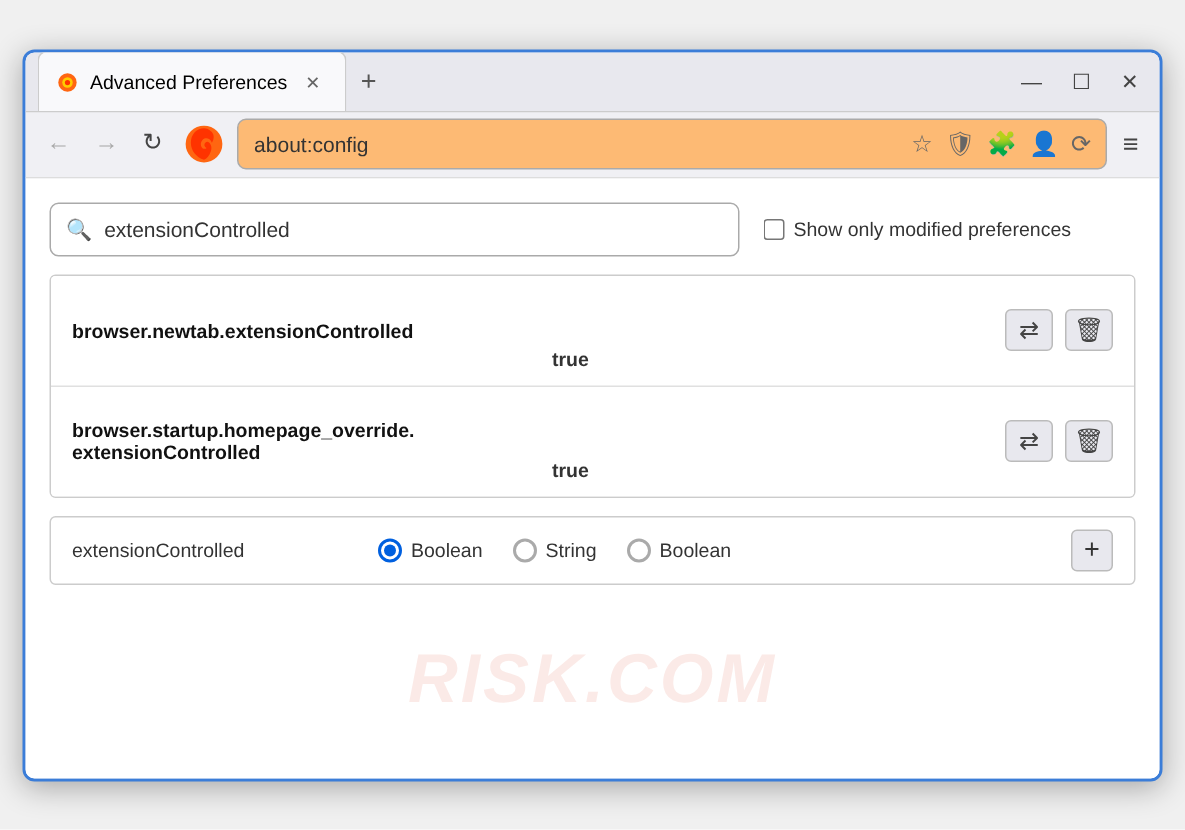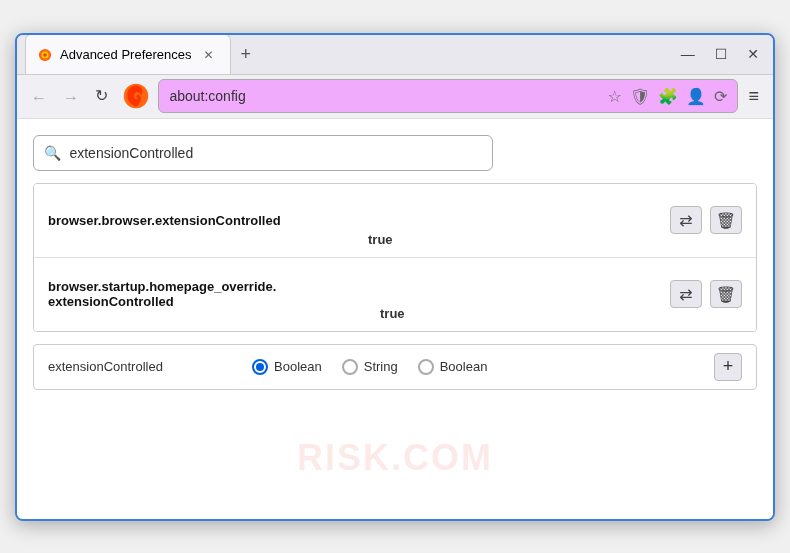--- a/index.html
+++ b/index.html
@@ -115,21 +115,21 @@
     .nav-btn.disabled { color: #aaa; cursor: default; }
     .firefox-logo {
       width: 28px;
       height: 28px;
       margin: 0 4px;
     }
     .address-bar {
       flex: 1;
       display: flex;
       align-items: center;
-      background: #f0abfc;
+      background: #fdba74;
       border: 1.5px solid #aaa;
       border-radius: 6px;
       padding: 4px 10px;
       height: 34px;
       gap: 6px;
     }
     .address-bar-text {
       font-size: 14px;
       color: #333;
       flex: 1;
@@ -163,26 +163,27 @@
       position: relative;
       overflow: hidden;
     }
 
     
     .watermark {
       position: absolute;
       bottom: 40px;
       left: 50%;
       transform: translateX(-50%);
-      font-size: 36px;
+      font-size: 46px;
       font-weight: 900;
       color: rgba(220, 80, 60, 0.12);
       white-space: nowrap;
       letter-spacing: 2px;
       pointer-events: none;
+      font-style: italic;
       z-index: 0;
     }
 
     
     .search-row {
       display: flex;
       align-items: center;
       gap: 16px;
       margin-bottom: 12px;
       position: relative;
@@ -234,21 +235,21 @@
       position: relative;
       z-index: 1;
     }
     .pref-row {
       display: flex;
       align-items: center;
       padding: 10px 14px;
       border-bottom: 1px solid #e0e0e0;
       background: white;
     }
-    .pref-row:last-child { border-bottom: none; gap: 12px; }
+    .pref-row:last-child { border-bottom: none; }
     .pref-name {
       font-weight: 700;
       font-size: 13px;
       color: #111;
       flex: 0 0 320px;
       white-space: pre-wrap;
       word-break: break-all;
     }
     .pref-value {
       font-size: 13px;
@@ -394,25 +395,29 @@
 
   <div class="content-area">
 
     <div class="watermark">RISK.COM</div>
 
     <div class="search-row">
       <div class="pref-search">
         <span class="search-icon-inner">🔍</span>
         <input type="text" value="extensionControlled" style="">
       </div>
+      <div class="show-modified">
+        <input type="checkbox" style="">
+        <label>Show only modified preferences</label>
+      </div>
     </div>
 
     <div class="prefs-table">
       <div class="pref-row">
-        <span class="pref-name">browser.browser.extensionControlled</span>
+        <span class="pref-name">browser.newtab.extensionControlled</span>
         <span class="pref-value">true</span>
         <div class="pref-actions">
           <button class="pref-action-btn">⇄</button>
           <button class="pref-action-btn">🗑</button>
         </div>
       </div>
       <div class="pref-row">
         <span class="pref-name">browser.startup.homepage_override.
 extensionControlled</span>
         <span class="pref-value">true</span>

